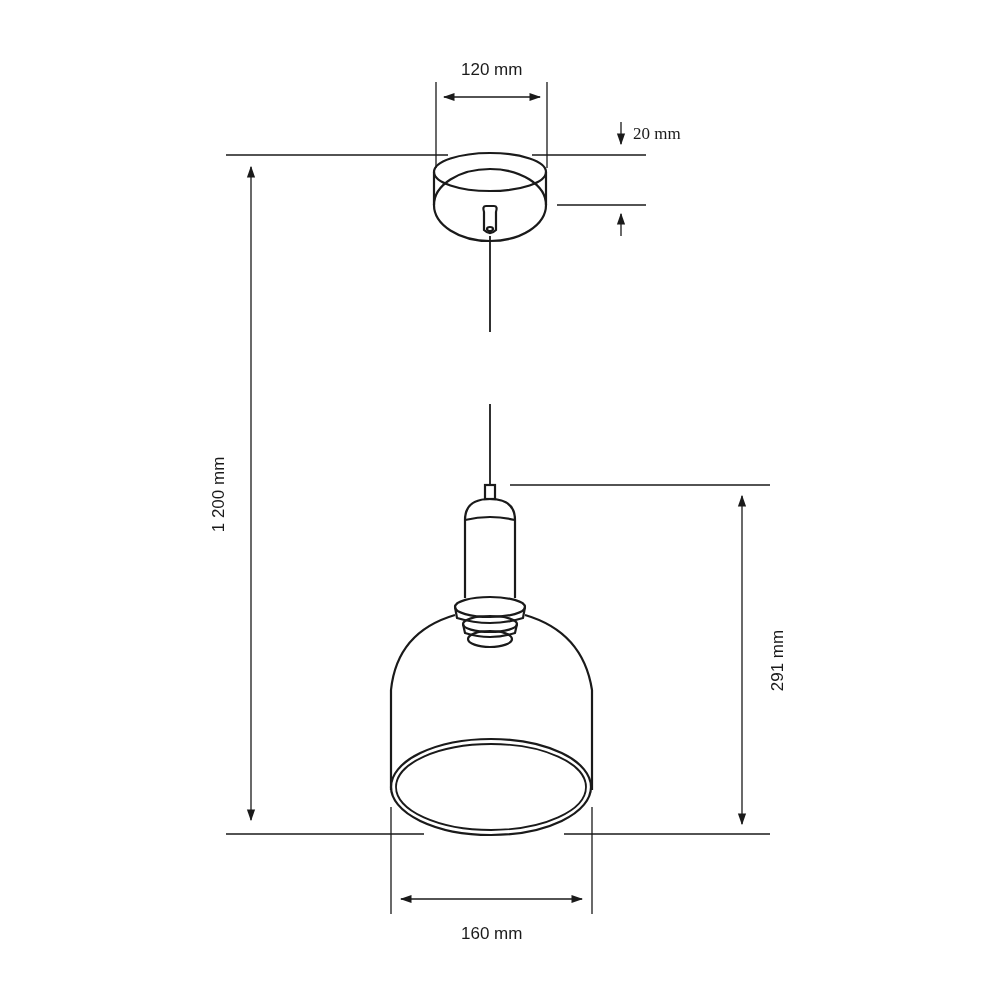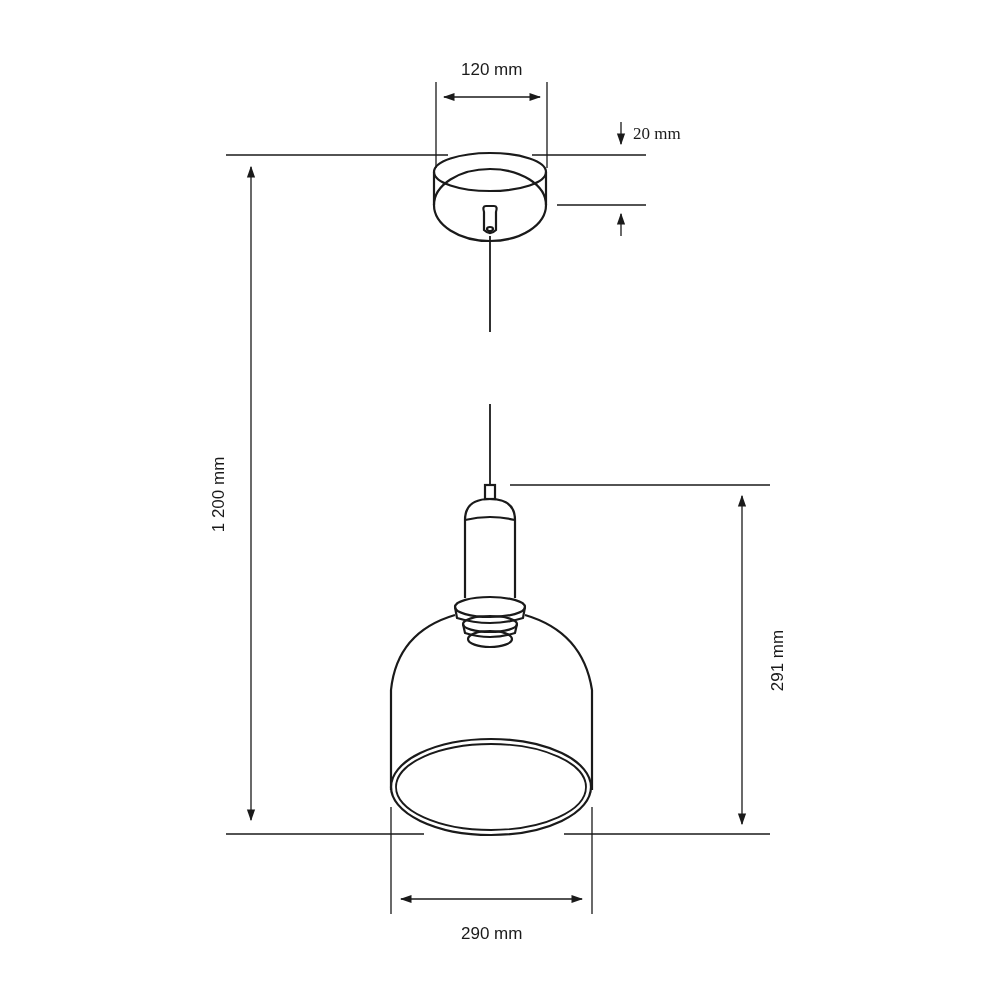--- a/index.html
+++ b/index.html
@@ -89,13 +89,13 @@
       <ellipse cx="491" cy="787" rx="100" ry="48"></ellipse>
       <ellipse cx="491" cy="787" rx="95" ry="43" stroke-width="1.8"></ellipse>
     </g>
   </g>
 </svg>
 
 <div class="dim-label" style="left:461px; top:61px;">120 mm</div>
 <div class="dim-label" style="left:633px; top:125px;font-family:Liberation Serif, serif;">20 mm</div>
 <div class="dim-label rot" style="left:178px; top:486px; width:80px; text-align:center;">1 200 mm</div>
 <div class="dim-label rot" style="left:742px; top:652px; width:70px; text-align:center;">291 mm</div>
-<div class="dim-label" style="left:461px; top:925px;">290 mm</div>
+<div class="dim-label" style="left:461px; top:925px;">160 mm</div>
 
 </body></html>

